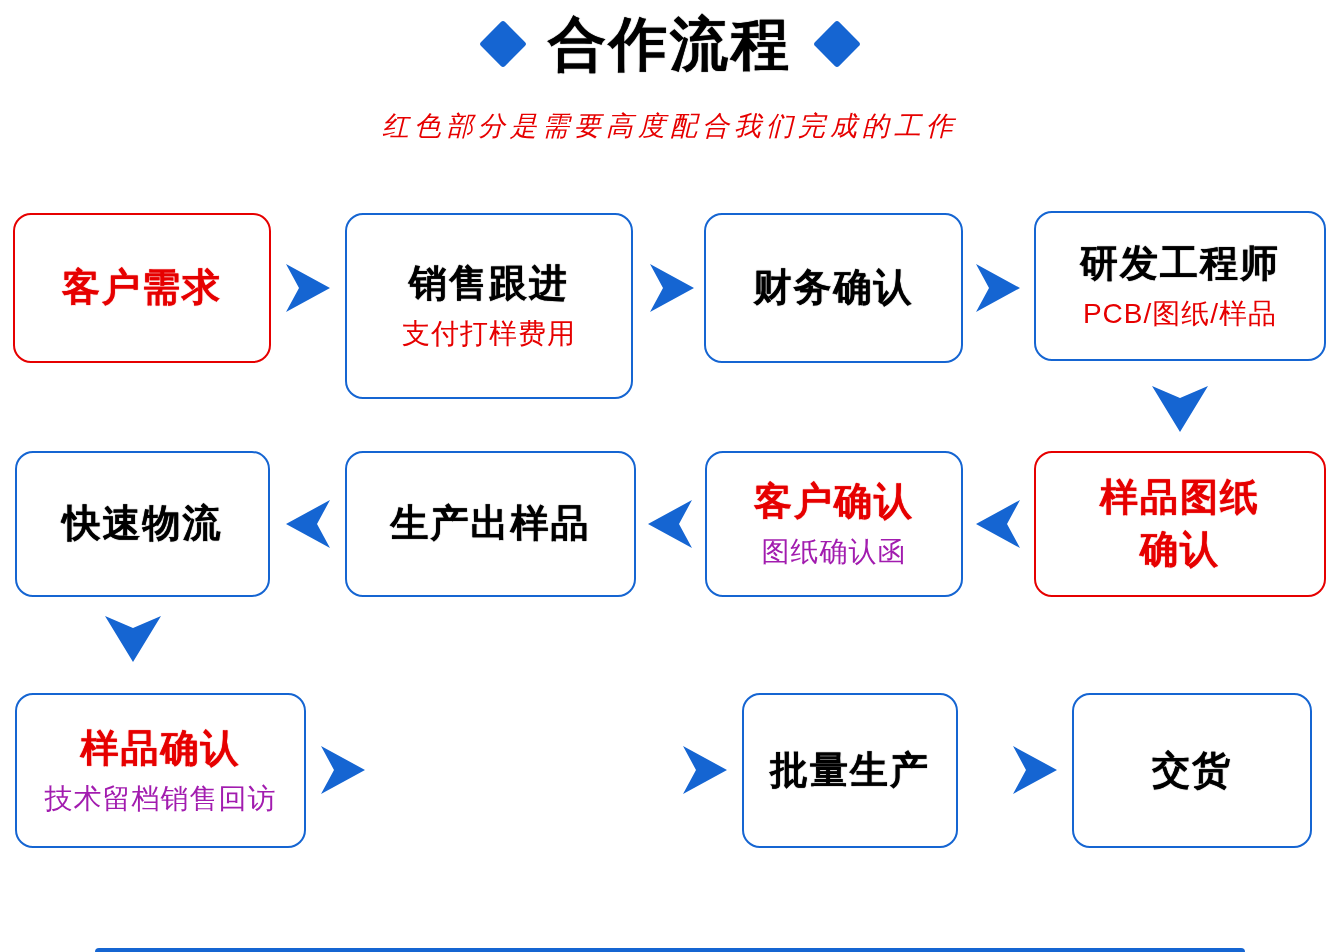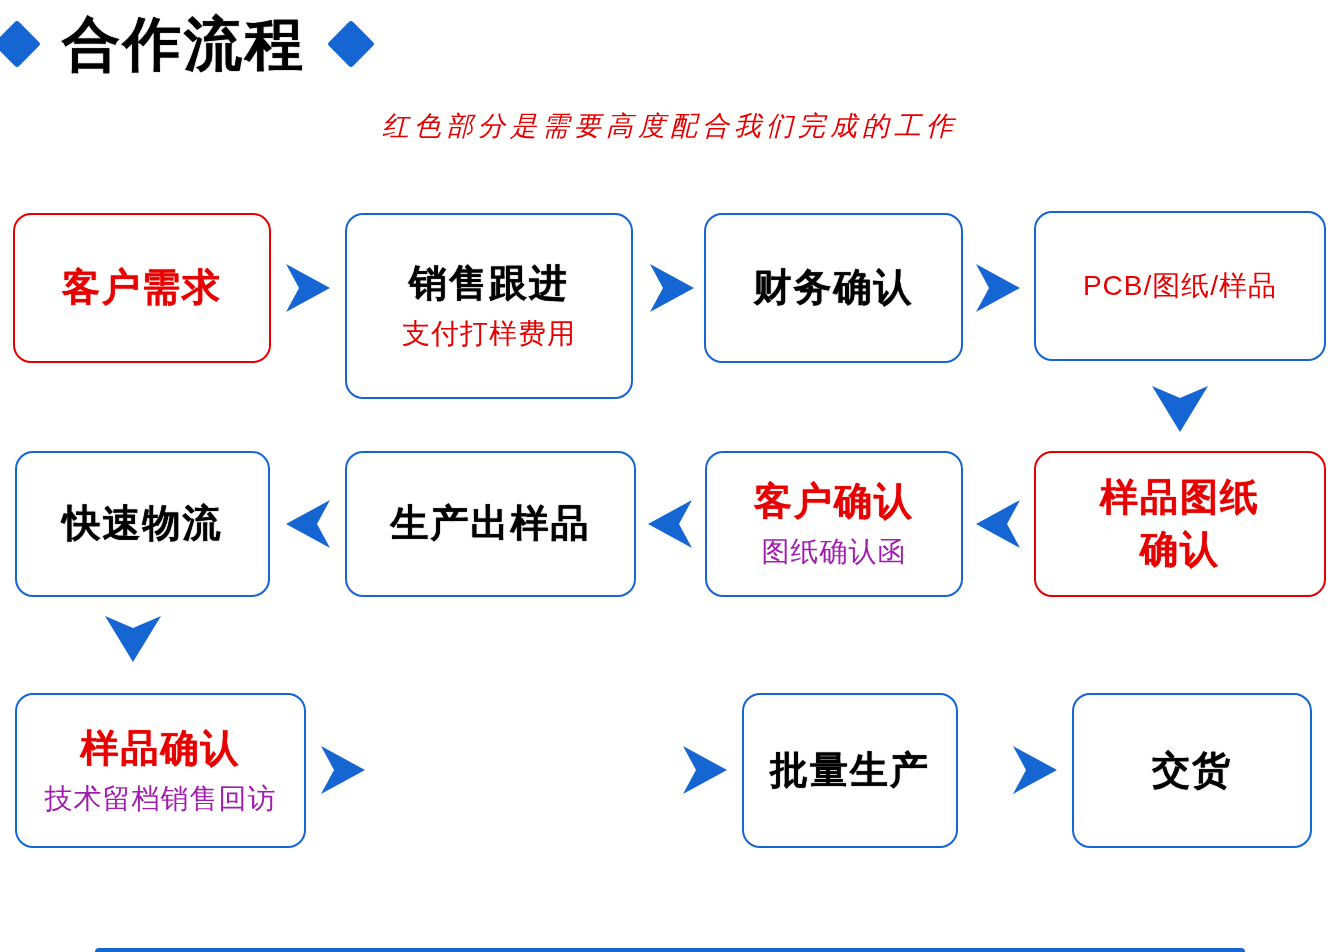--- a/index.html
+++ b/index.html
@@ -4,21 +4,21 @@
 <style>
   :root{
     --blue:#1565d2;
     --red:#e60000;
   }
   html,body{margin:0;padding:0;background:#fff;}
   body{font-family:"Liberation Sans", sans-serif;}
   .stage{position:relative;width:1340px;height:952px;background:#fff;overflow:hidden;}
 
   
-  .title-row{position:absolute;top:12px;left:0;width:100%;display:flex;align-items:center;justify-content:flex-start;gap:28px;}
+  .title-row{position:absolute;top:12px;left:0;width:100%;display:flex;align-items:center;justify-content:center;gap:28px;}
   .diamond{width:34px;height:34px;background:var(--blue);transform:rotate(45deg);border-radius:3px;flex:0 0 auto;}
   .main-title{font-size:58px;font-weight:900;color:#000;letter-spacing:3px;line-height:1.1;
               text-shadow:0 0 1px #000;}
   .subtitle{position:absolute;top:108px;left:0;width:100%;text-align:center;color:var(--red);
             font-size:27px;letter-spacing:5px;font-weight:500;font-style:italic;}
 
   
   .box{position:absolute;box-sizing:border-box;background:#fff;border:2px solid var(--blue);
        border-radius:18px;display:flex;flex-direction:column;align-items:center;justify-content:center;
        gap:10px;padding:6px 10px;text-align:center;}
@@ -77,20 +77,21 @@
     <div class="t">财务确认</div>
   </div>
 
   <div class="arrow" style="left:976px;top:264px">
     <svg width="44" height="48" viewBox="0 0 44 48">
         <polygon points="0,0 44,24 0,48 13,24"></polygon>
       </svg>
   </div>
 
   <div class="box" style="left:1034px;top:211px;width:292px;height:150px">
+    <div class="t">研发工程师</div>
     <div class="sub c-red">PCB/图纸/样品</div>
   </div>
 
   <div class="arrow" style="left:1152px;top:386px">
     <svg width="56" height="46" viewBox="0 0 56 46">
         <polygon points="0,0 28,12 56,0 28,46"></polygon>
       </svg>
   </div>
 
   <div class="box" style="left:15px;top:451px;width:255px;height:146px">

